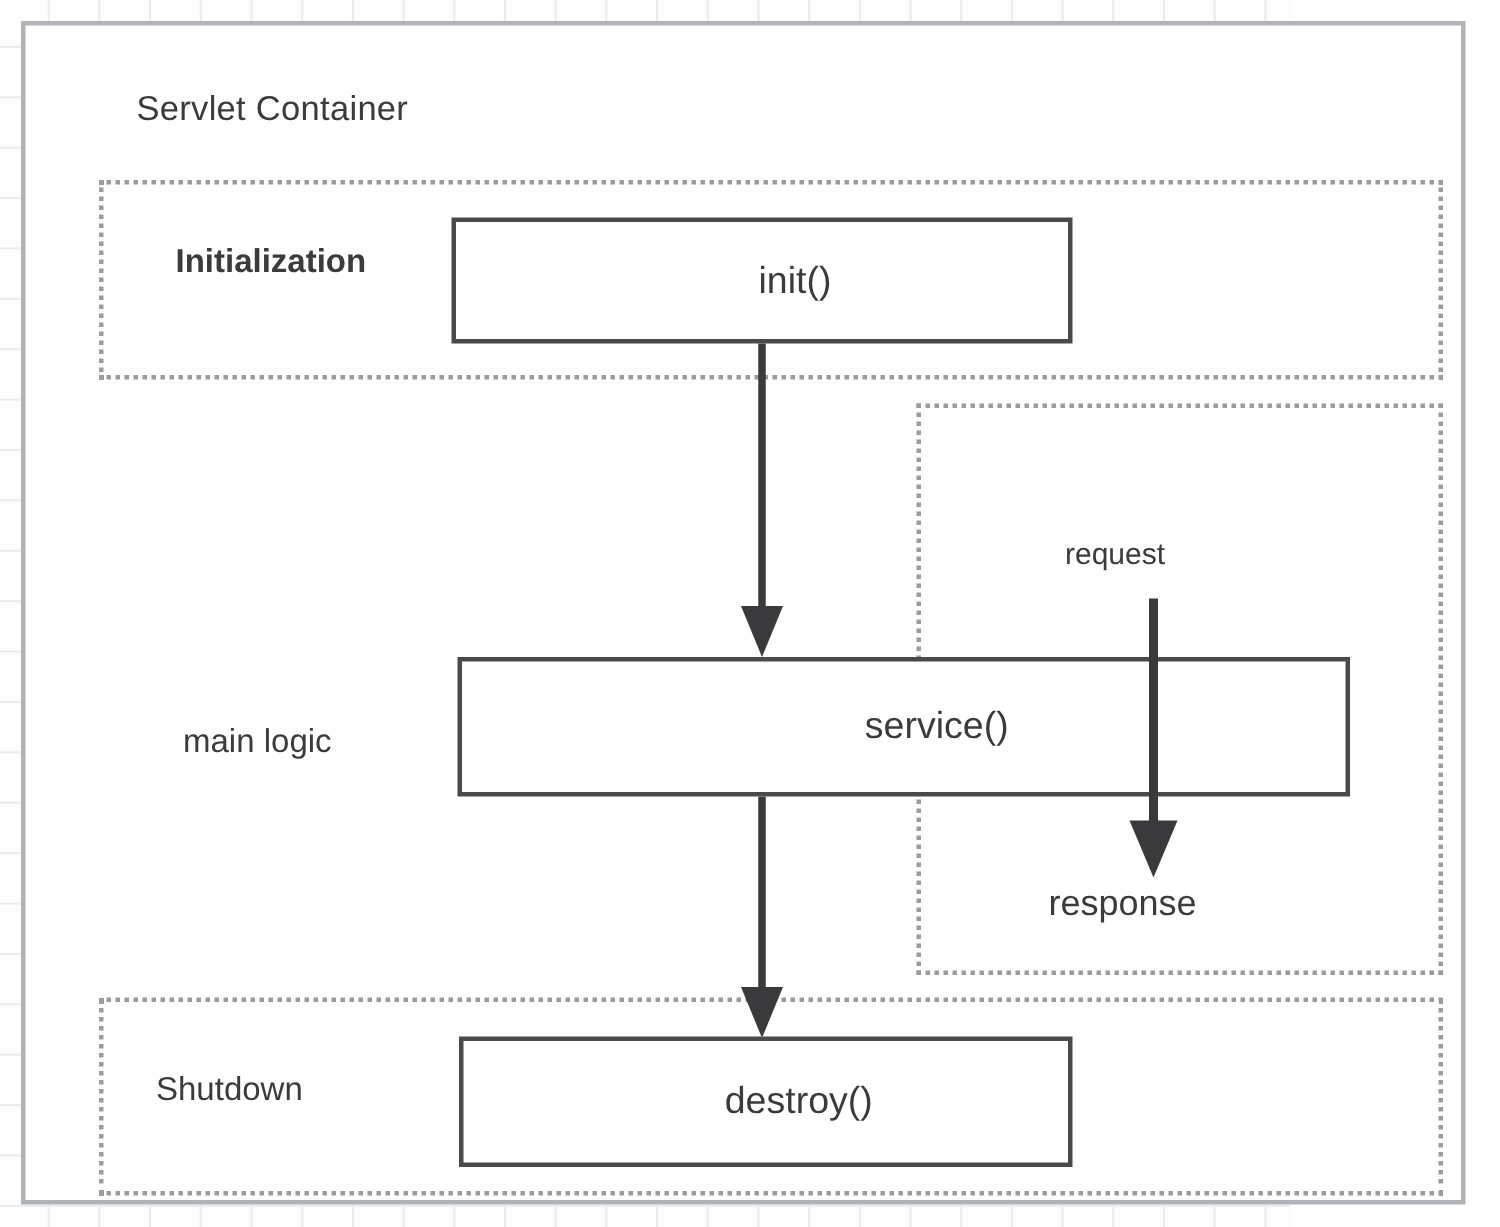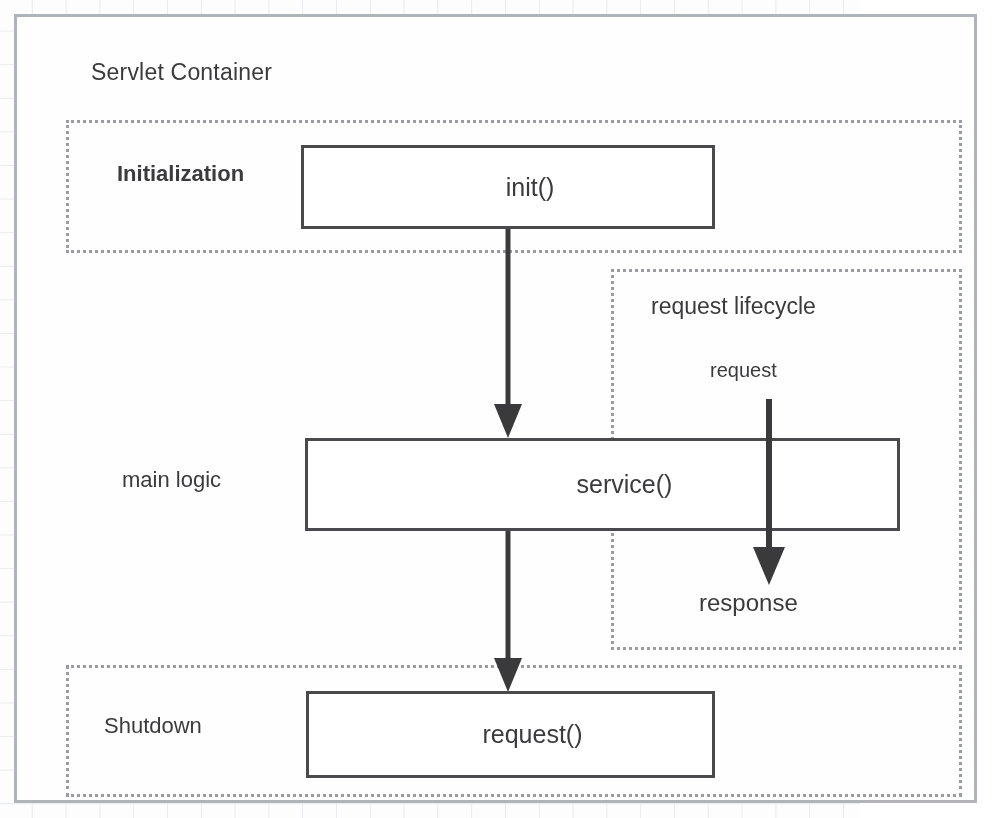--- a/index.html
+++ b/index.html
@@ -60,21 +60,21 @@
   #band-shutdown       { left: 49px;  top: 648px; width: 896px; height: 132px; }
   #band-request-lifecycle { left: 594px; top: 252px; width: 351px; height: 381px; }
 
   .band-label {
     position: absolute;
     font-size: 22px;
     color: #3b3b3d;
     white-space: nowrap;
   }
   #label-initialization { left: 100px; top: 144px; font-weight: bold; }
-  #label-main-logic     { left: 105px; top: 450px; }
+  #label-main-logic     { left: 105px; top: 464px; }
   #label-shutdown       { left: 87px;  top: 696px; }
   #label-request-lifecycle {
     left: 634px; top: 276px; font-size: 23px;
   }
 
   
   .method-box {
     position: absolute;
     box-sizing: border-box;
     border: 3px solid #4a4a4c;
@@ -129,27 +129,26 @@
 
     <div class="phase-band" id="band-initialization"></div>
     <div class="band-label" id="label-initialization">Initialization</div>
 
     <div class="band-label" id="label-main-logic">main logic</div>
 
     <div class="phase-band" id="band-shutdown"></div>
     <div class="band-label" id="label-shutdown">Shutdown</div>
 
     <div class="phase-band" id="band-request-lifecycle"></div>
-    <div class="band-label" id="label-request-lifecycle">request lifecycle</div>
 
     <div class="method-box" id="box-init">init()</div>
 
     <div class="method-box" id="box-service">service()</div>
 
-    <div class="method-box" id="box-destroy">request()</div>
+    <div class="method-box" id="box-destroy">destroy()</div>
 
     <svg class="arrow-svg" id="arrow-init-to-service" width="44" height="222" viewBox="0 0 44 222">
       <line x1="21" y1="0" x2="21" y2="192" stroke="#3a3a3c" stroke-width="5"></line>
       <polygon points="21,216 7,182 35,182" fill="#3a3a3c"></polygon>
     </svg>
 
     <svg class="arrow-svg" id="arrow-service-to-destroy" width="44" height="176" viewBox="0 0 44 176">
       <line x1="21" y1="0" x2="21" y2="146" stroke="#3a3a3c" stroke-width="5"></line>
       <polygon points="21,170 7,136 35,136" fill="#3a3a3c"></polygon>
     </svg>

